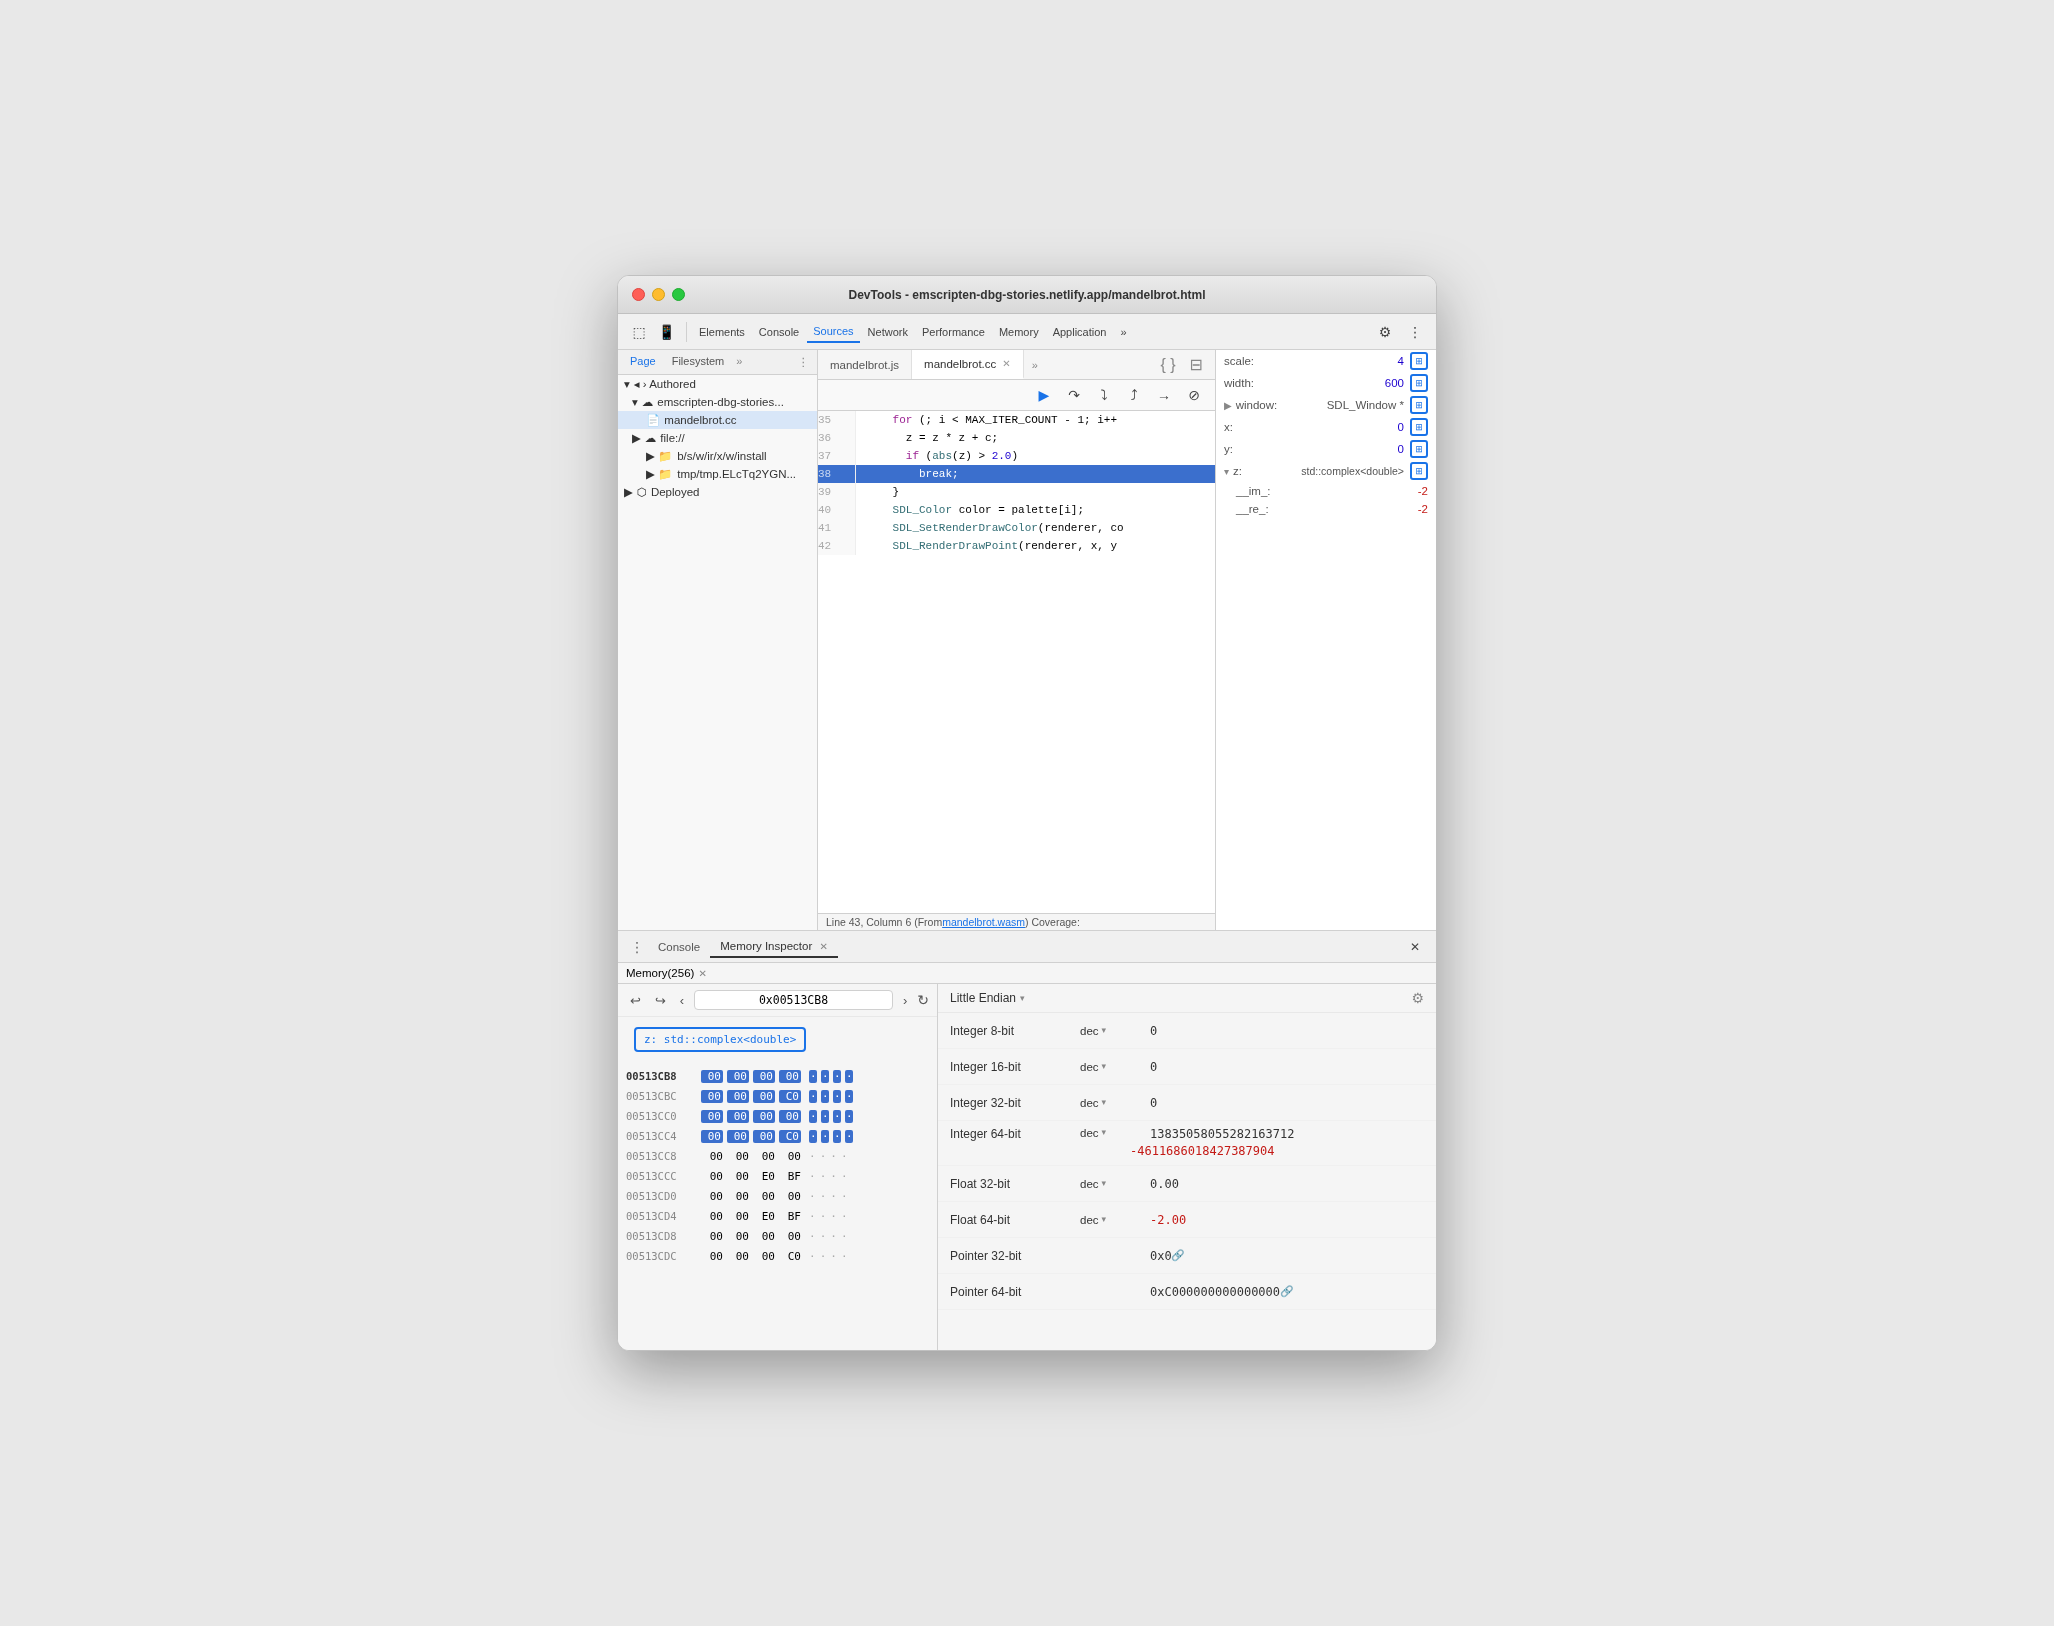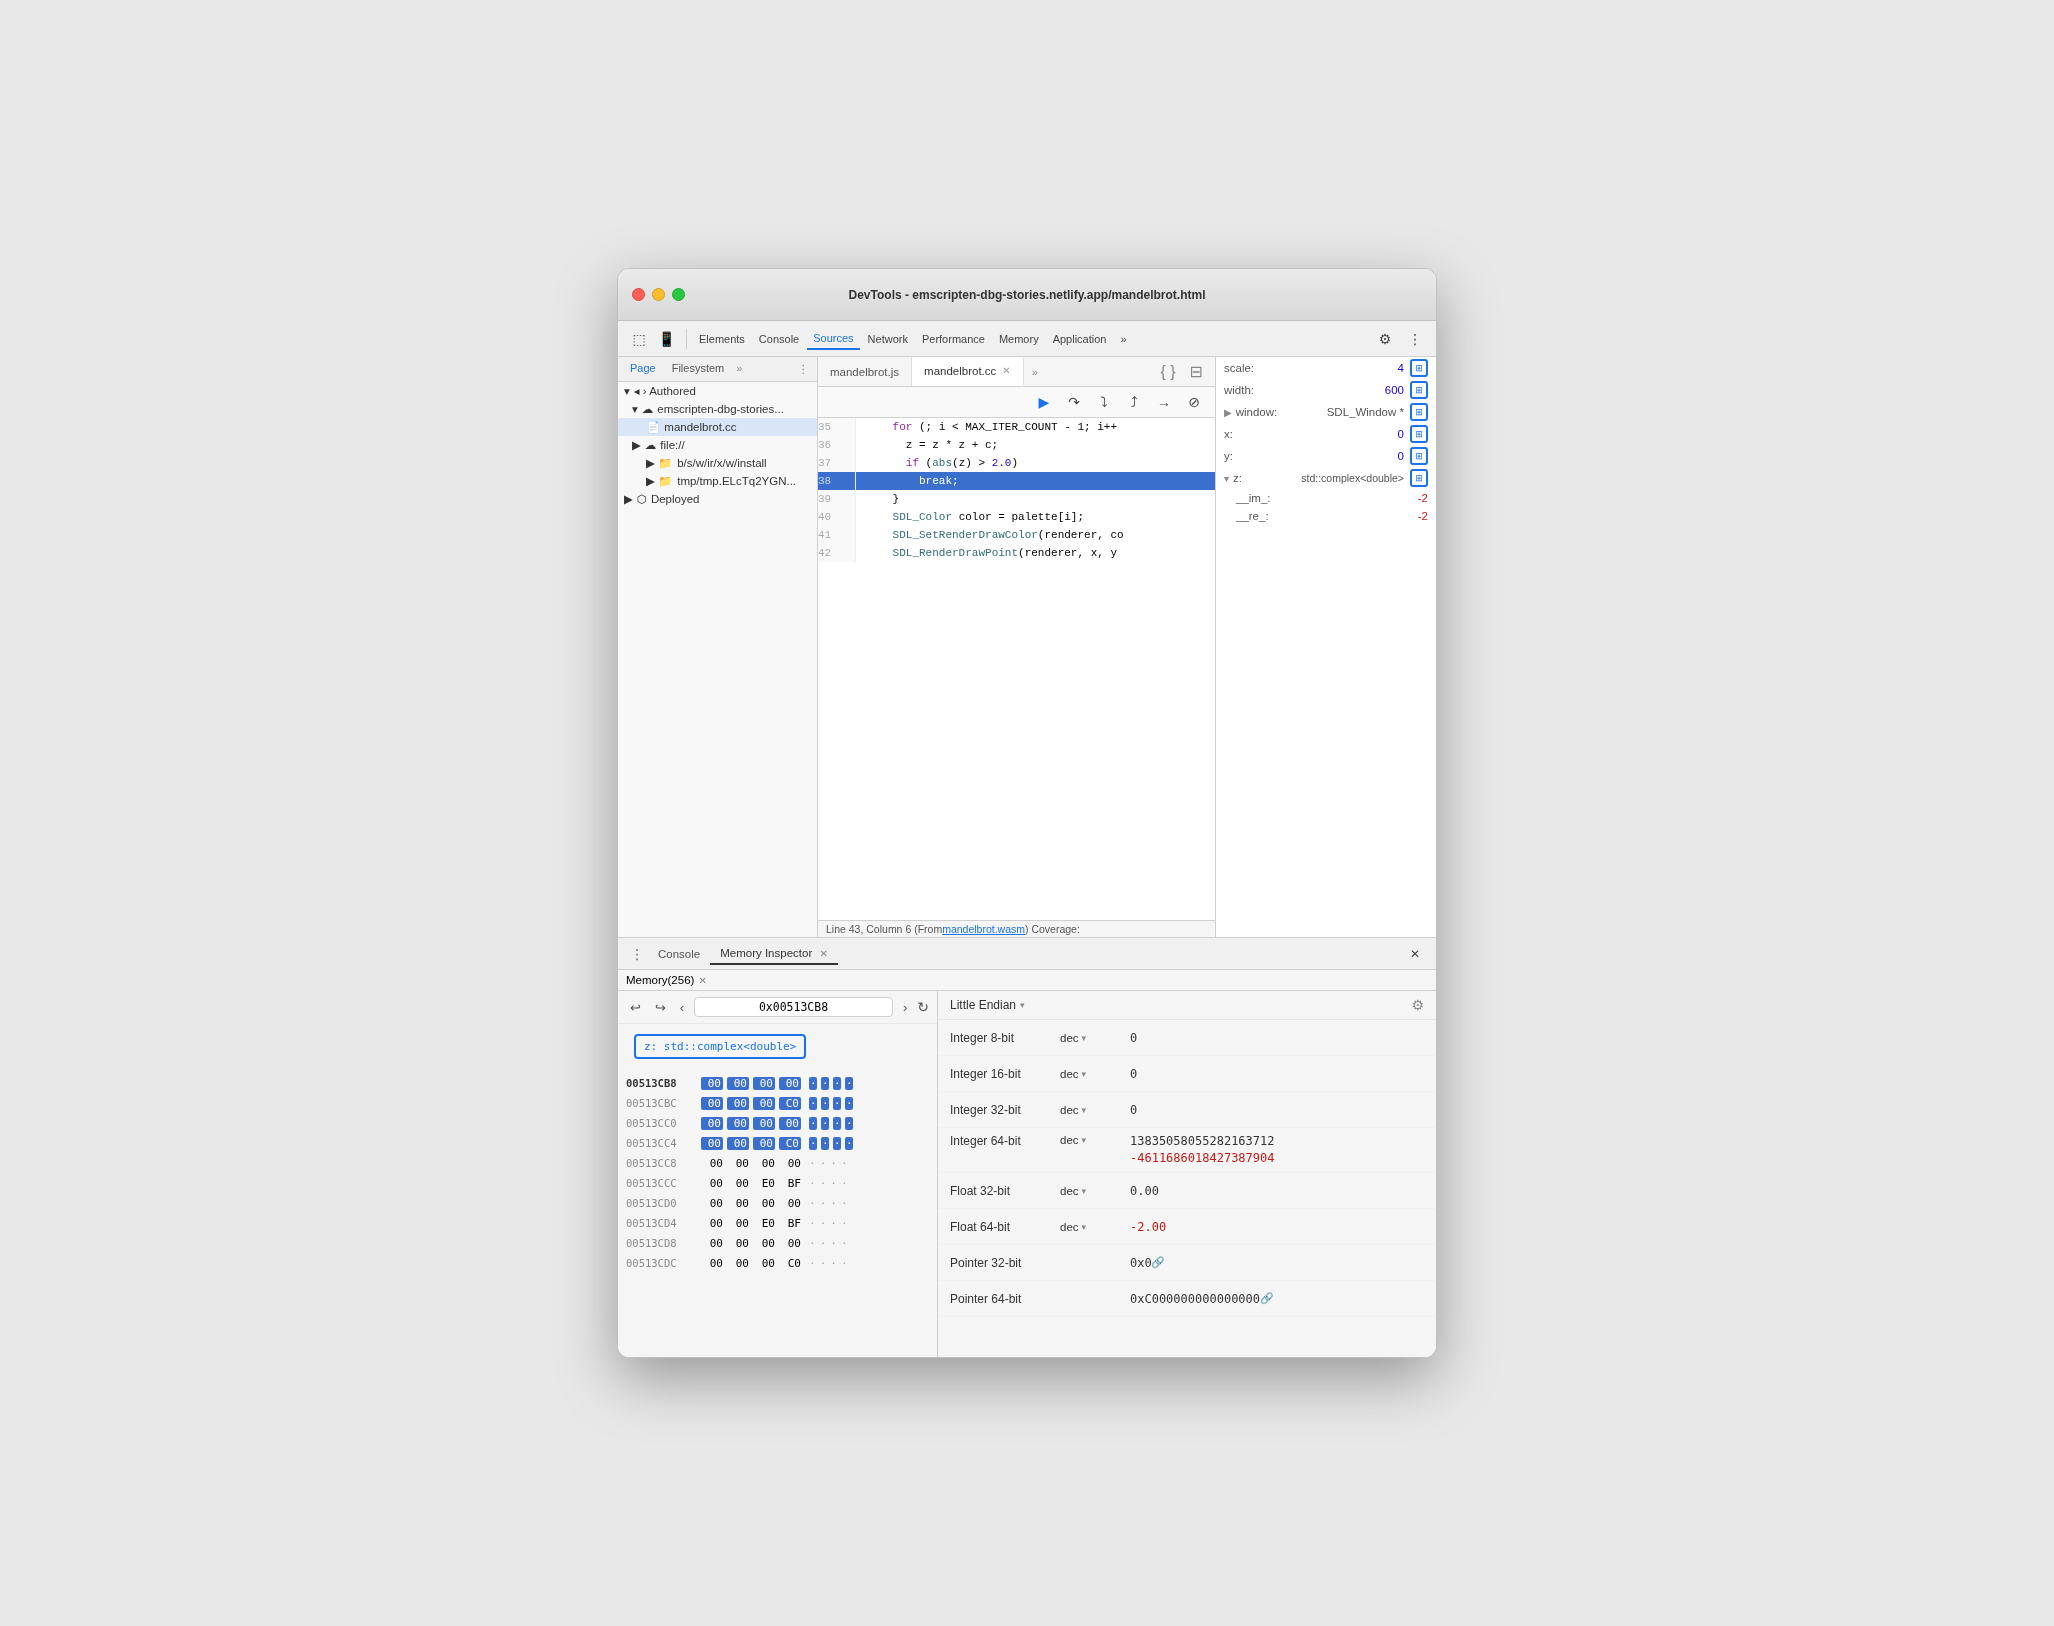--- a/index.html
+++ b/index.html
@@ -14,21 +14,21 @@
     .window {
       width: 820px;
       background: #f5f5f5;
       border-radius: 12px;
       box-shadow: 0 20px 60px rgba(0,0,0,0.35);
       overflow: hidden;
       border: 1px solid #c0c0c0;
     }
     .titlebar {
       background: linear-gradient(to bottom, #ebebeb, #d8d8d8);
-      height: 52px;
+      height: 38px;
       display: flex;
       align-items: center;
       padding: 0 14px;
       border-bottom: 1px solid #c0c0c0;
       position: relative;
     }
     .traffic-lights {
       display: flex;
       gap: 7px;
     }
@@ -356,22 +356,23 @@
     }
     .interp-type {
       min-width: 110px;
       color: #333;
       font-size: 12px;
     }
     .interp-fmt {
       min-width: 70px;
       color: #333;
       font-size: 11.5px;
-      display: flex; align-items: center; gap: 3px;
+      display: flex; align-items: flex-start; gap: 3px;
       cursor: pointer;
+      margin-left: 20px;
     }
     .interp-val {
       color: #333;
       font-size: 12px;
       font-family: 'Menlo', monospace;
     }
     .interp-val-negative { color: #c41a16; }
     .chevron-down { font-size: 9px; color: #888; }
     .ext-link { color: #1a73e8; font-size: 11px; cursor: pointer; }
     .debug-btn {

